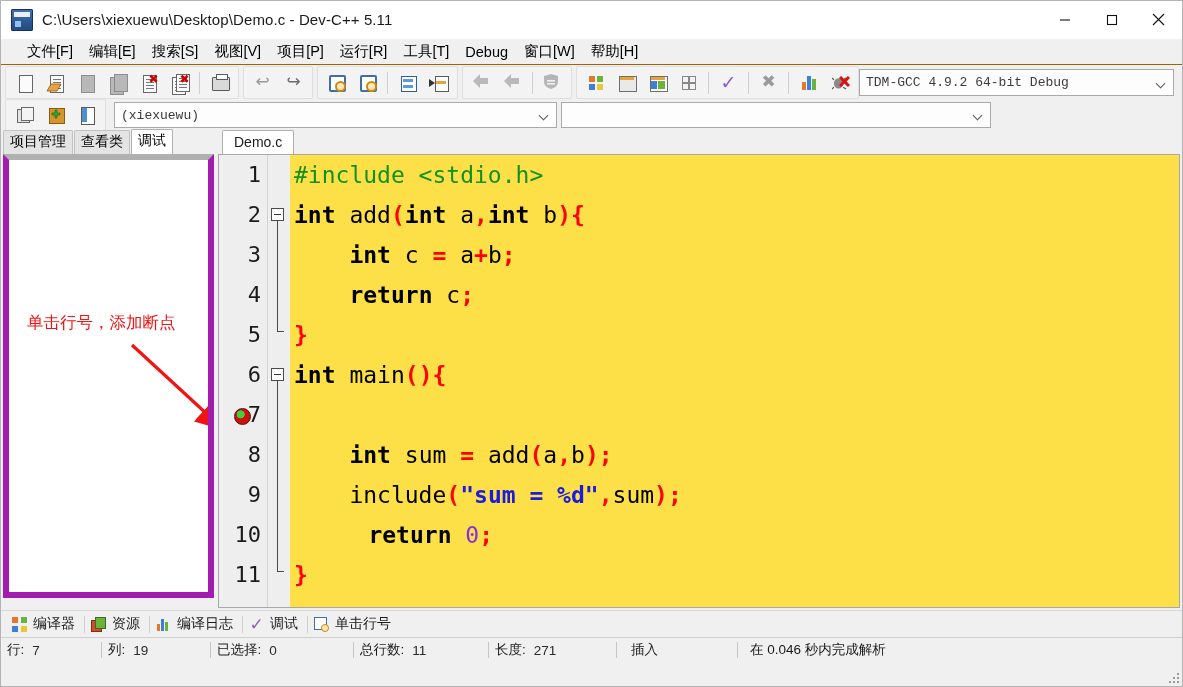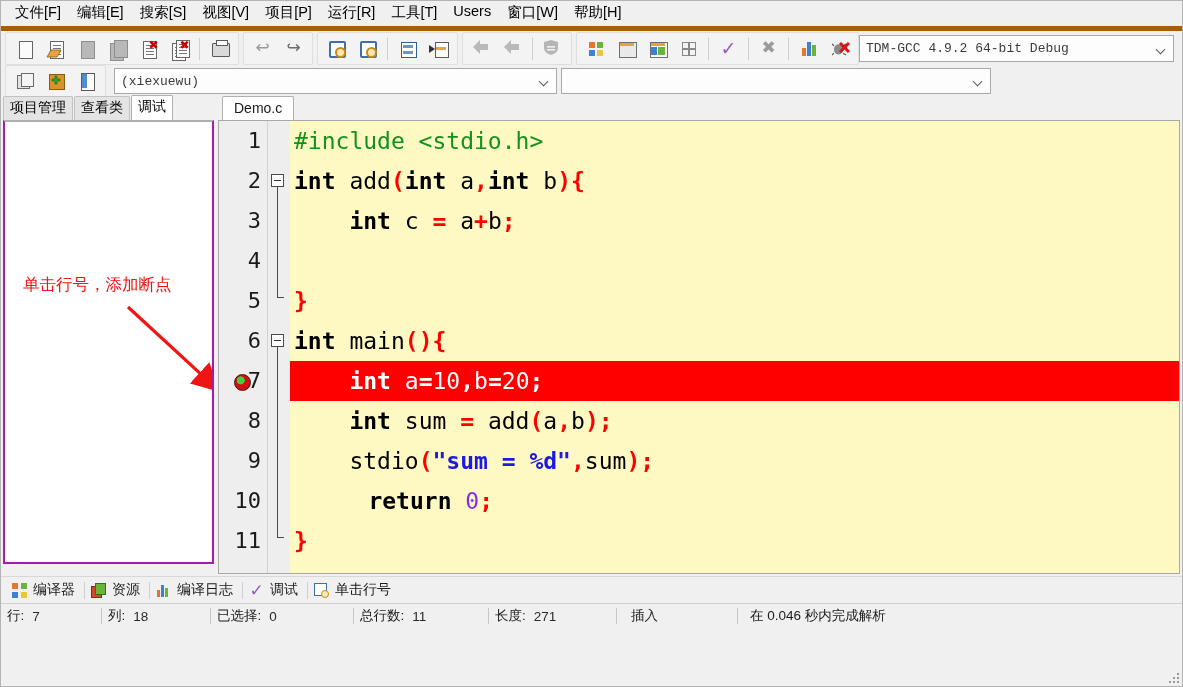--- a/index.html
+++ b/index.html
@@ -22,22 +22,22 @@
                      background:#e9eef6;}
   .title-icon:after{content:"";position:absolute;left:3px;bottom:3px;width:6px;height:6px;
                     background:#8fc3ec;}
   .title-text{font-size:15px;color:#1a1a1a;letter-spacing:0.1px;}
   .win-controls{position:absolute;right:0;top:0;height:37px;display:flex;}
   .win-btn{width:47px;height:37px;display:flex;align-items:center;justify-content:center;
            cursor:default;}
   .win-btn svg{display:block;}
 
   
-  .menubar{height:25px;background:#f0f0f0;display:flex;
-           padding-left:7px;border-bottom:5px solid #a16207;}
+  .menubar{height:25px;background:#f0f0f0;display:flex;align-items:center;
+           padding-left:19px;border-bottom:1px solid #a16207;}
   .menu-item{font-size:14.5px;color:#000;padding:2px 7px;margin-right:2px;
              white-space:nowrap;cursor:default;}
 
   
   .toolbar-row{background:#f0f0f0;display:flex;align-items:center;height:35px;}
   .tb-group{display:flex;align-items:center;height:31px;padding:0 3px;
             border:1px solid #dfdfdf;border-radius:2px;background:#f3f3f3;margin-left:4px;}
   .tb-btn{width:29px;height:27px;display:flex;align-items:center;justify-content:center;
           cursor:default;border:1px solid transparent;border-radius:2px;}
   .tb-sep{width:1px;height:22px;background:#cfcfcf;margin:0 4px;}
@@ -87,40 +87,40 @@
   .main{display:flex;height:480px;background:#f0f0f0;}
 
   
   .leftpanel{width:215px;display:flex;flex-direction:column;background:#f0f0f0;}
   .lp-tabs{display:flex;height:24px;align-items:flex-end;padding-left:2px;}
   .lp-tab{font-size:14px;padding:2px 6px 3px 6px;background:#e4e4e4;
           border:1px solid #c2c2c2;border-bottom:none;color:#000;cursor:default;
           margin-right:1px;border-radius:2px 2px 0 0;}
   .lp-tab.active{background:#ffffff;border-color:#b0b0b0;padding-bottom:4px;
                  position:relative;z-index:3;}
-  .lp-body{flex:1;background:#ffffff;border:2px solid #a21caf;border-top-color:#b0b0b0;
+  .lp-body{flex:1;background:#ffffff;border:6px solid #a21caf;border-top-color:#b0b0b0;
            margin:0 2px 12px 2px;position:relative;overflow:hidden;text-align:right;}
 
   
   .annot-text{position:absolute;left:18px;top:152px;font-size:16.5px;color:#f01414;
               white-space:nowrap;font-family:"DejaVu Sans","Liberation Sans",sans-serif;}
   .annot-arrow{position:absolute;left:0;top:0;pointer-events:none;}
 
   
   .editorwrap{flex:1;display:flex;flex-direction:column;margin-left:2px;}
   .ed-tabs{height:24px;display:flex;align-items:flex-end;padding-left:4px;}
   .ed-tab{font-size:14px;padding:3px 11px 4px 11px;background:#ffffff;
           border:1px solid #b0b0b0;border-bottom:none;color:#1a1a1a;cursor:default;
           border-radius:2px 2px 0 0;}
   .ed-body{flex:1;background:#ffffff;border:1px solid #a8a8a8;margin:0 2px 2px 0;
            display:flex;overflow:hidden;position:relative;}
   .gutter{width:48px;background:#eeeeee;flex:none;position:relative;
           border-right:1px solid #d2d2d2;}
   .foldcol{width:22px;background:#eeeeee;flex:none;position:relative;}
-  .codecol{flex:1;position:relative;overflow:hidden;background:#fef9c3;}
+  .codecol{flex:1;position:relative;overflow:hidden;background:#fde047;}
 
   .ln{position:absolute;right:6px;width:40px;text-align:right;
       font-family:"DejaVu Sans Mono","Liberation Mono",monospace;
       font-size:22px;color:#1a1a1a;line-height:40px;height:40px;}
   .code-line{position:absolute;left:0;right:0;height:40px;line-height:40px;
      font-family:"DejaVu Sans Mono","Liberation Mono",monospace;
      font-size:23px;white-space:pre;color:#000;padding-left:4px;box-sizing:border-box;}
   .code-line.hl{background:#fe0000;color:#ffffff;right:0;}
   .kw{font-weight:bold;color:#000;}
   .pre{color:#12911b;}
@@ -154,30 +154,52 @@
   .sb-v{color:#2a2a2a;}
   .sb-div{width:1px;height:16px;background:#c6c6c6;}
   .grip{position:absolute;right:3px;bottom:3px;width:11px;height:11px;}
   .grip i{position:absolute;width:2px;height:2px;background:#9a9a9a;}
 </style>
 </head>
 <body>
 
 <div id="app">
 
+  <div class="titlebar">
+    <div class="title-icon"></div>
+    <div class="title-text">C:\Users\xiexuewu\Desktop\Demo.c - Dev-C++ 5.11</div>
+    <div class="win-controls">
+      <div class="win-btn">
+        <svg width="12" height="12" viewBox="0 0 12 12">
+            <line x1="1" y1="6" x2="11" y2="6" stroke="#111" stroke-width="1.1"></line>
+          </svg>
+      </div>
+      <div class="win-btn">
+        <svg width="12" height="12" viewBox="0 0 12 12">
+            <rect x="1.5" y="1.5" width="9" height="9" fill="none" stroke="#111" stroke-width="1.1"></rect>
+          </svg>
+      </div>
+      <div class="win-btn close">
+        <svg width="13" height="13" viewBox="0 0 13 13">
+            <line x1="1" y1="1" x2="12" y2="12" stroke="#111" stroke-width="1.1"></line>
+            <line x1="12" y1="1" x2="1" y2="12" stroke="#111" stroke-width="1.1"></line>
+          </svg>
+      </div>
+    </div>
+  </div>
 
   <div class="menubar">
     <div class="menu-item">文件[F]</div>
     <div class="menu-item">编辑[E]</div>
     <div class="menu-item">搜索[S]</div>
     <div class="menu-item">视图[V]</div>
     <div class="menu-item">项目[P]</div>
     <div class="menu-item">运行[R]</div>
     <div class="menu-item">工具[T]</div>
-    <div class="menu-item">Users</div>
+    <div class="menu-item">Debug</div>
     <div class="menu-item">窗口[W]</div>
     <div class="menu-item">帮助[H]</div>
   </div>
 
   <div class="toolbar-row">
     <div class="tb-group">
       <div class="tb-btn">
         <span class="ic">
             <i class="pg"></i>
           </span>
@@ -441,25 +463,25 @@
           <div class="foldline" style="left:9px;top:66px;height:110px"></div>
           <div class="foldfoot" style="left:9px;top:176px"></div>
           <div class="foldbox" style="left:3px;top:213px"></div>
           <div class="foldline" style="left:9px;top:226px;height:190px"></div>
           <div class="foldfoot" style="left:9px;top:416px"></div>
         </div>
         <div class="codecol" id="codecol">
             <div class="code-line" style="top: 0px;"><span class="pre">#include &lt;stdio.h&gt;</span></div>
             <div class="code-line" style="top: 40px;"><span class="kw">int</span><span> add</span><span class="pun">(</span><span class="kw">int</span><span> a</span><span class="pun">,</span><span class="kw">int</span><span> b</span><span class="pun">){</span></div>
             <div class="code-line" style="top: 80px;"><span>    </span><span class="kw">int</span><span> c </span><span class="pun">=</span><span> a</span><span class="pun">+</span><span>b</span><span class="pun">;</span></div>
+            <div class="code-line" style="top: 120px;"><span>    </span><span class="kw">return</span><span> c</span><span class="pun">;</span></div>
             <div class="code-line" style="top: 160px;"><span class="pun">}</span></div>
             <div class="code-line" style="top: 200px;"><span class="kw">int</span><span> main</span><span class="pun">(){</span></div>
-            <div class="code-line hl" style="top: 240px;"><span>    </span><span class="kw">int</span><span> a</span><span class="pun">=</span><span class="num">10</span><span class="pun">,</span><span>b</span><span class="pun">=</span><span class="num">20</span><span class="pun">;</span></div>
             <div class="code-line" style="top: 280px;"><span>    </span><span class="kw">int</span><span> sum </span><span class="pun">=</span><span> add</span><span class="pun">(</span><span>a</span><span class="pun">,</span><span>b</span><span class="pun">);</span></div>
-            <div class="code-line" style="top: 320px;"><span>    stdio</span><span class="pun">(</span><span class="str">"sum = %d"</span><span class="pun">,</span><span>sum</span><span class="pun">);</span></div>
+            <div class="code-line" style="top: 320px;"><span>    include</span><span class="pun">(</span><span class="str">"sum = %d"</span><span class="pun">,</span><span>sum</span><span class="pun">);</span></div>
             <div class="code-line" style="top: 360px; padding-left: 23px;"><span>    </span><span class="kw">return</span><span> </span><span class="num">0</span><span class="pun">;</span></div>
             <div class="code-line" style="top: 400px;"><span class="pun">}</span></div>
           </div>
       </div>
     </div>
   </div>
 
   <div class="bottom-tabs">
     <div class="bt">
       <span class="ic" style="width:17px;height:17px">
@@ -507,21 +529,21 @@
   </div>
 
   <div class="statusbar">
     <div class="sb-cell" style="width:88px">
       <span class="sb-k">行:</span>
       <span class="sb-v">7</span>
     </div>
     <div class="sb-div"></div>
     <div class="sb-cell" style="width:96px">
       <span class="sb-k">列:</span>
-      <span class="sb-v">18</span>
+      <span class="sb-v">19</span>
     </div>
     <div class="sb-div"></div>
     <div class="sb-cell" style="width:130px">
       <span class="sb-k">已选择:</span>
       <span class="sb-v">0</span>
     </div>
     <div class="sb-div"></div>
     <div class="sb-cell" style="width:122px">
       <span class="sb-k">总行数:</span>
       <span class="sb-v">11</span>

